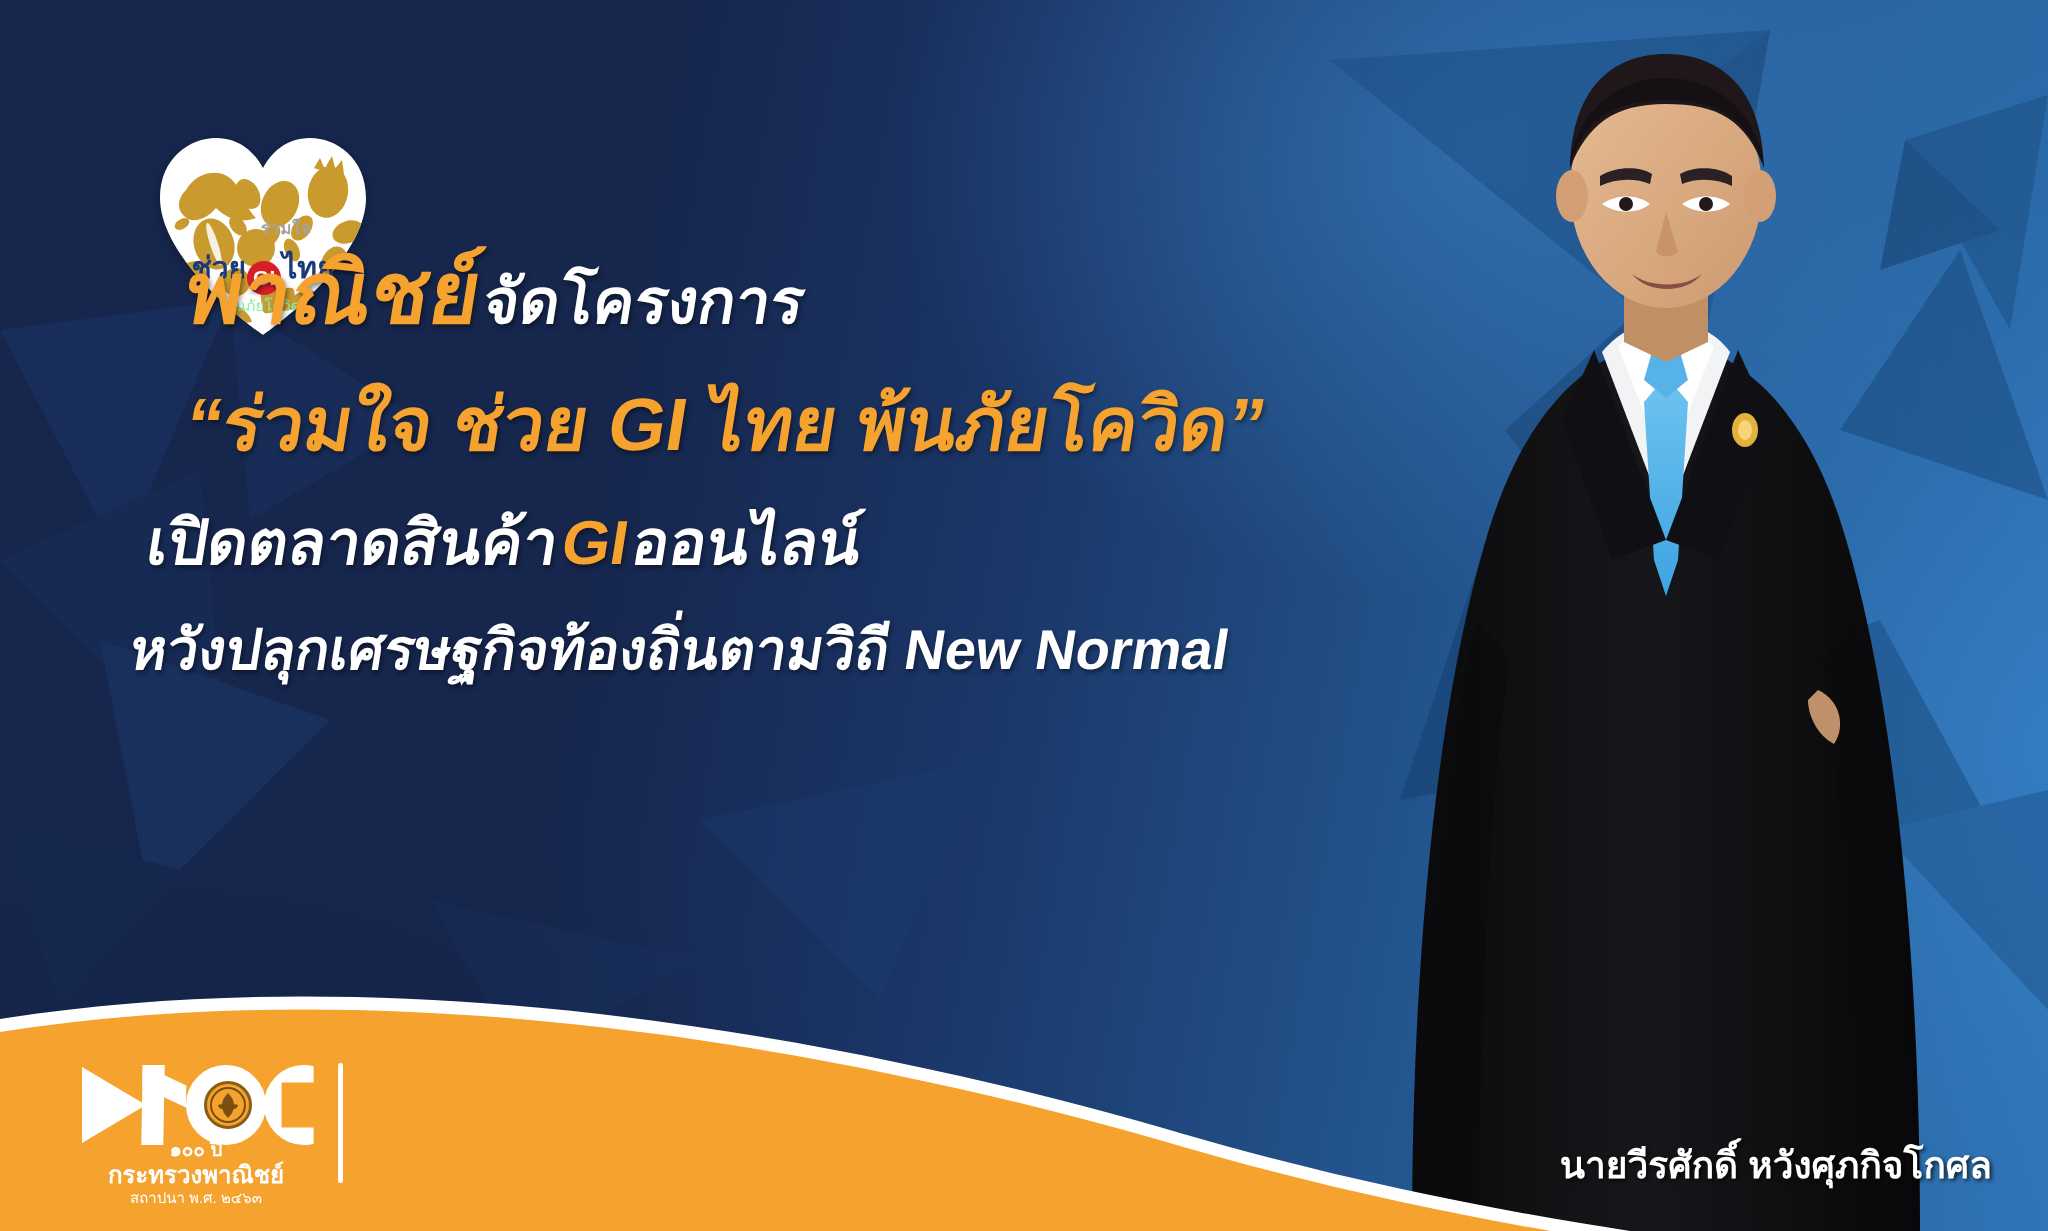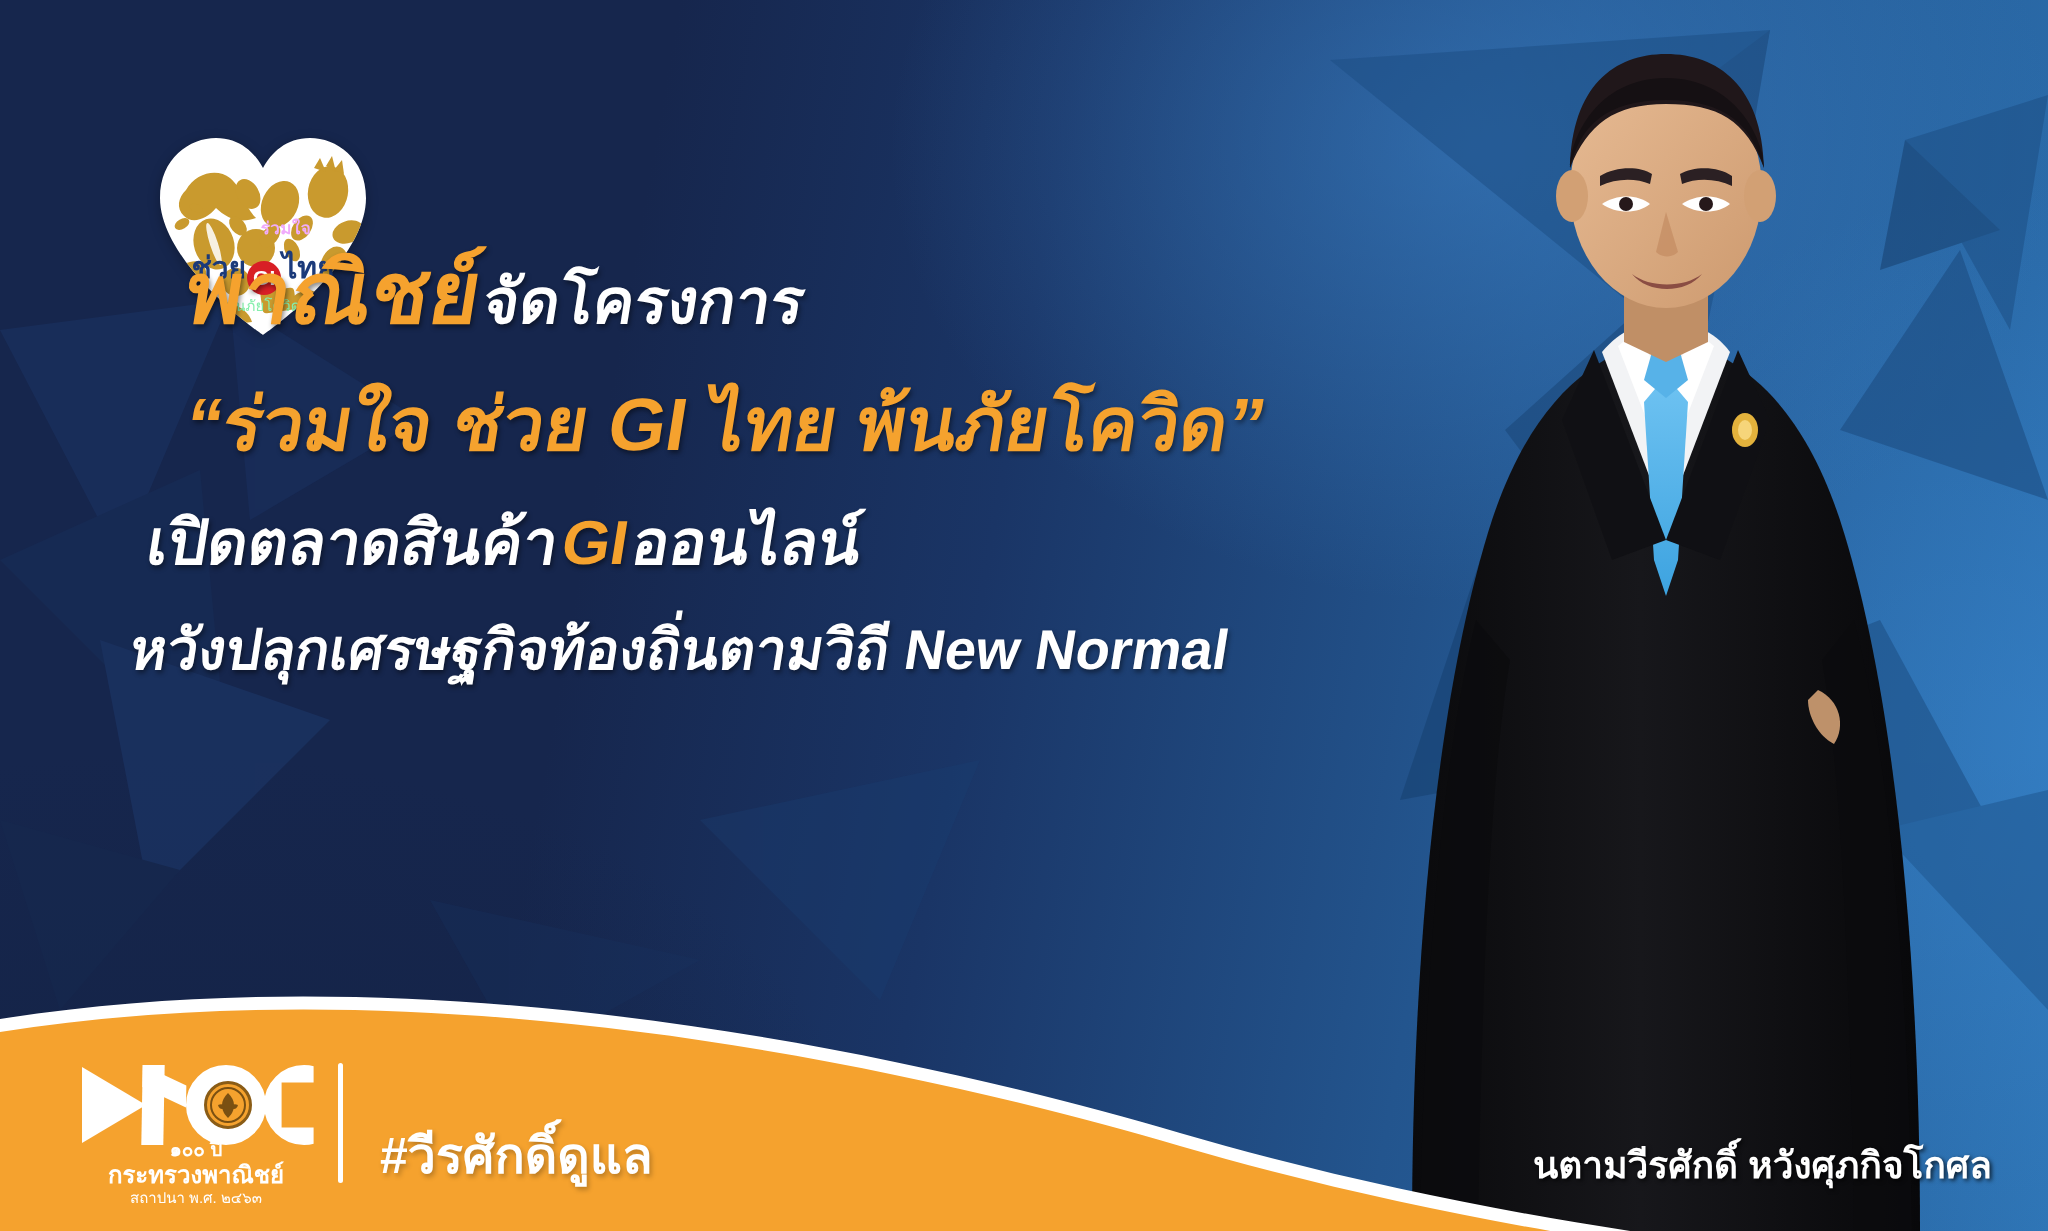--- a/index.html
+++ b/index.html
@@ -41,21 +41,21 @@
     clip-path:path("M111,203 C111,203 8,132 8,66 C8,26 38,6 64,6 C88,6 103,21 111,36 C119,21 134,6 158,6 C184,6 214,26 214,66 C214,132 111,203 111,203 Z");
   }
   .heart-art{ position:absolute; inset:0; overflow:hidden;
     clip-path:path("M111,203 C111,203 8,132 8,66 C8,26 38,6 64,6 C88,6 103,21 111,36 C119,21 134,6 158,6 C184,6 214,26 214,66 C214,132 111,203 111,203 Z");
   }
   .logo-text{
     position:absolute; left:0; right:0; top:88px;
     text-align:center; line-height:1;
     pointer-events:none;
   }
-  .lt-1{ font-size:17px; color:#f0abfc; font-weight:bold; letter-spacing:.5px; margin-left:46px;}
+  .lt-1{ font-size:17px; color:#a3a3a3; font-weight:bold; letter-spacing:.5px; margin-left:46px;}
   .lt-2{ font-size:30px; color:#1b3a7a; font-weight:bold; margin-top:16px; white-space:nowrap;}
   .gi-badge{
     display:inline-block; width:34px; height:34px; border-radius:50%;
     background:#d81f26; color:#fff; font-size:21px; font-weight:bold;
     line-height:34px; vertical-align:-7px; margin:0 1px;
   }
   .lt-3{ font-size:15px; color:#86efac; font-weight:normal; margin-top:3px; }
 
   
   .headline{
@@ -339,21 +339,20 @@
       <div class="moc-caption">
         <div class="mc1">๑๐๐ ปี</div>
         <div class="mc2">กระทรวงพาณิชย์</div>
         <div class="mc3">สถาปนา พ.ศ. ๒๔๖๓</div>
       </div>
     </div>
 
     <div class="divider"></div>
 
     <div class="hashtags">
-      <div class="ht">#วีรศักดิ์ดูแล</div>
     </div>
 
     <div class="credit">
-      <div class="cr1">นตามวีรศักดิ์ หวังศุภกิจโกศล</div>
+      <div class="cr1">นายวีรศักดิ์ หวังศุภกิจโกศล</div>
     </div>
 
   </div>
 </div>
 
 </body></html>

